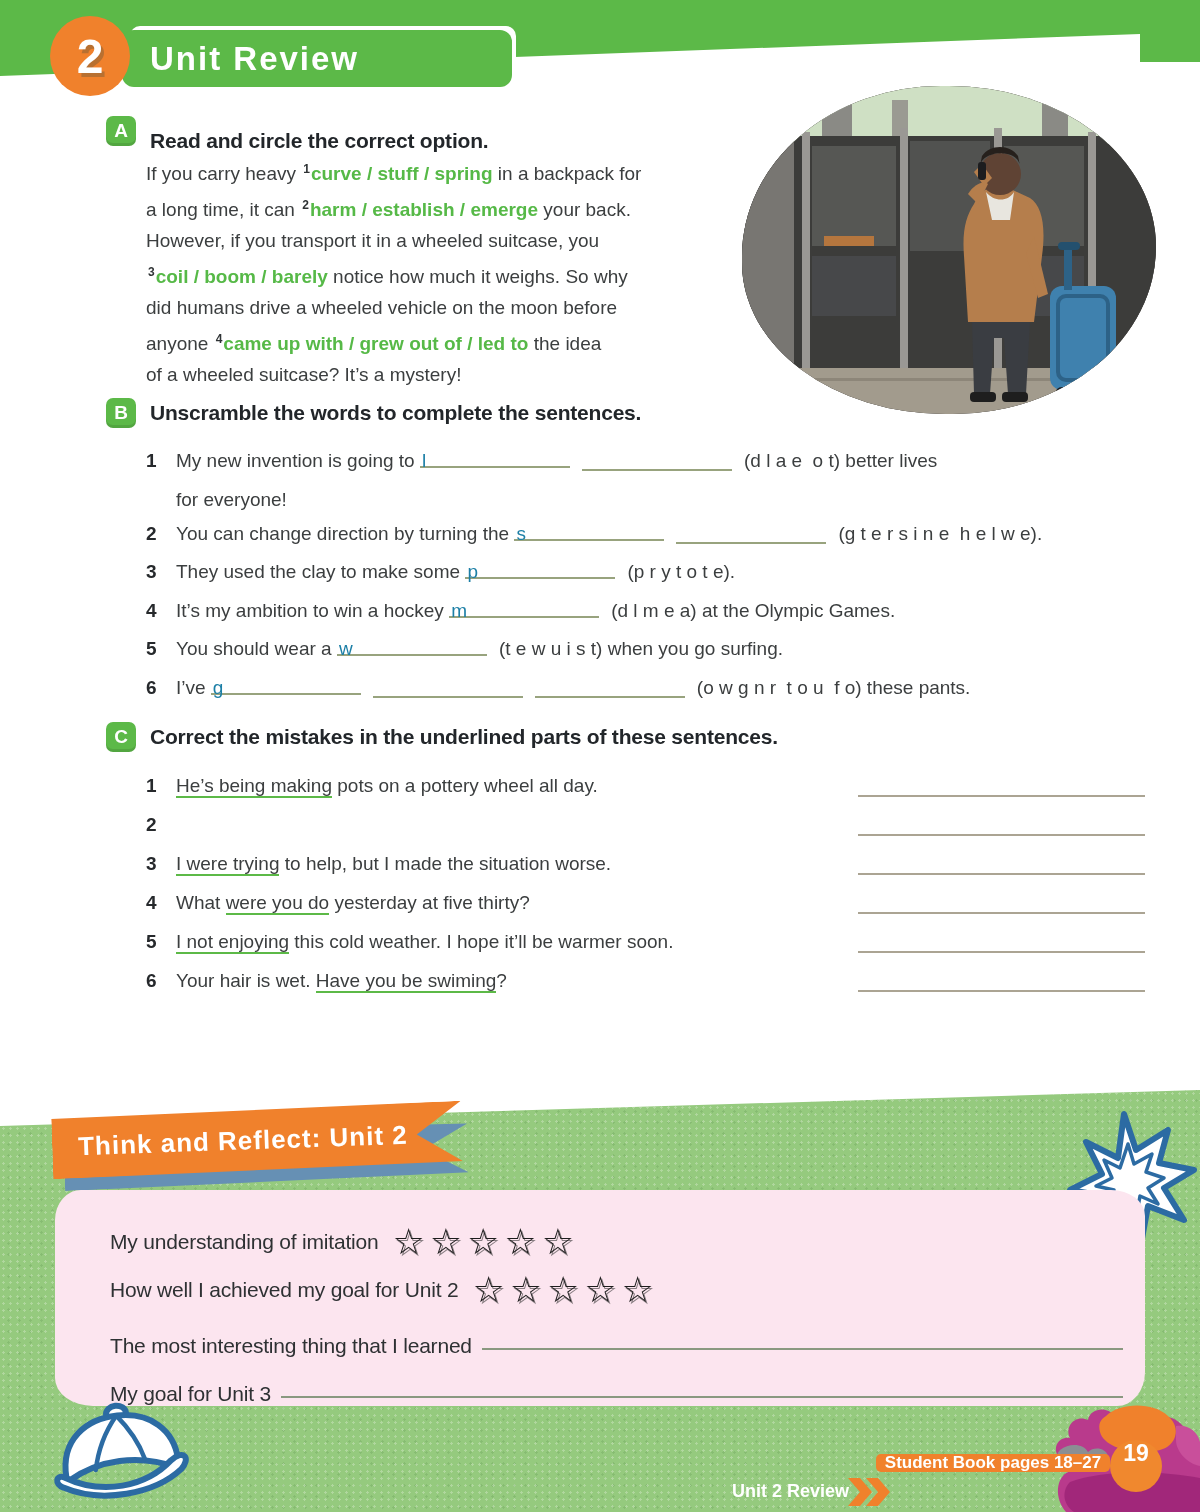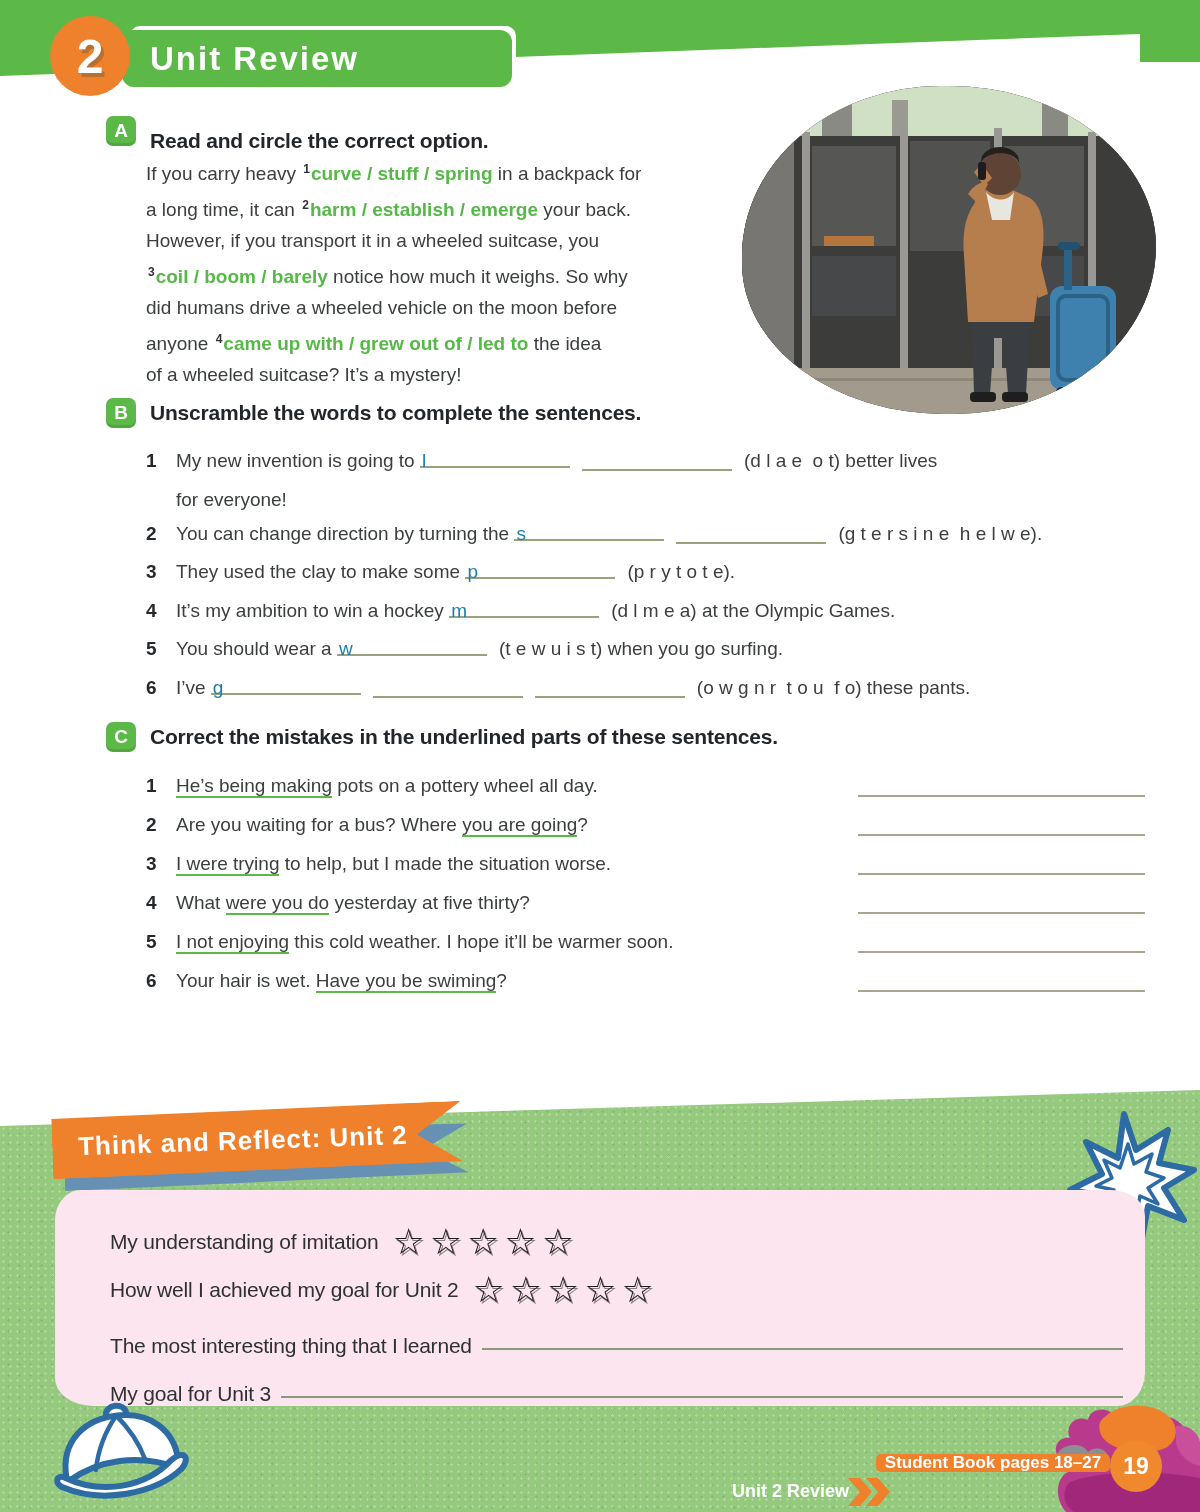--- a/index.html
+++ b/index.html
@@ -86,21 +86,21 @@
   .footer-label{position:absolute;left:732px;top:1481px;color:#fff;font-size:18px;font-weight:bold;z-index:4;}
   .chevrons{position:absolute;left:848px;top:1478px;z-index:4;}
   .book-band{
     position:absolute;left:876px;top:1454px;width:234px;height:18px;background:#f0812c;
     border-radius:5px;display:flex;align-items:center;justify-content:center;z-index:4;
   }
   .book-band span{color:#fff;font-size:17px;font-weight:bold;}
   .splash{position:absolute;left:1050px;top:1386px;z-index:3;}
   .page-circle{
     position:absolute;left:1110px;top:1440px;width:52px;height:52px;border-radius:50%;
-    background:#f0882e;display:flex;align-items:center;justify-content:center;
+    background:#f0882e;display:flex;align-items:flex-start;justify-content:center;
     color:#fff;font-size:23px;font-weight:bold;z-index:5;
   }
 </style>
 </head>
 <body>
 
 <div class="page">
 
   <div class="top-band"></div>
   <div class="unit-circle">
@@ -172,21 +172,21 @@
       <div class="b-row"><span class="num">5</span><div class="b-content"><span class="seg">You should wear a </span><span class="blank"><span class="hint">w</span></span><span class="seg">(t e w u i s t) when you go surfing.</span></div></div>
       <div class="b-row"><span class="num">6</span><div class="b-content"><span class="seg">I’ve </span><span class="blank"><span class="hint">g</span></span><span class="blank"></span><span class="blank"></span><span class="seg">(o w g n r  t o u  f o) these pants.</span></div></div>
     </div>
 
   <div class="badge" style="left:106px;top:722px;">
     <span>C</span>
   </div>
   <div class="sec-head" style="left:150px;top:725px;">Correct the mistakes in the underlined parts of these sentences.</div>
   <div class="list-c" id="list-c">
       <div class="c-row"><span class="num">1</span><span class="c-sentence"><span class="mistake">He’s being making</span><span class="seg"> pots on a pottery wheel all day.</span></span><div class="answer"></div></div>
-      <div class="c-row"><span class="num">2</span><span class="c-sentence"><span class="seg">Are you waiting for a bus? Where </span><span class="mistake">you are going</span><span class="seg">?</span></span><div class="answer"></div></div>
+      <div class="c-row"><span class="num">2</span><div class="answer"></div></div>
       <div class="c-row"><span class="num">3</span><span class="c-sentence"><span class="mistake">I were trying</span><span class="seg"> to help, but I made the situation worse.</span></span><div class="answer"></div></div>
       <div class="c-row"><span class="num">4</span><span class="c-sentence"><span class="seg">What </span><span class="mistake">were you do</span><span class="seg"> yesterday at five thirty?</span></span><div class="answer"></div></div>
       <div class="c-row"><span class="num">5</span><span class="c-sentence"><span class="mistake">I not enjoying</span><span class="seg"> this cold weather. I hope it’ll be warmer soon.</span></span><div class="answer"></div></div>
       <div class="c-row"><span class="num">6</span><span class="c-sentence"><span class="seg">Your hair is wet. </span><span class="mistake">Have you be swiming</span><span class="seg">?</span></span><div class="answer"></div></div>
     </div>
 
   <div class="bottom"></div>
 
   <div class="ribbon-shadow"></div>
   <div class="ribbon">

